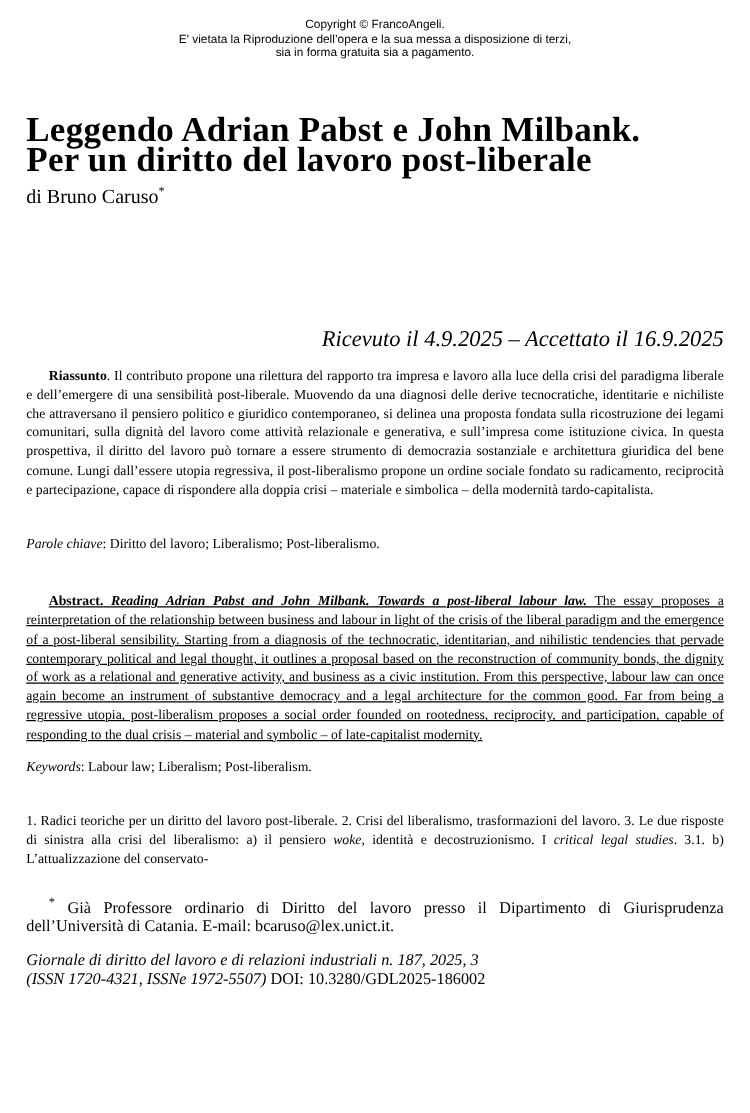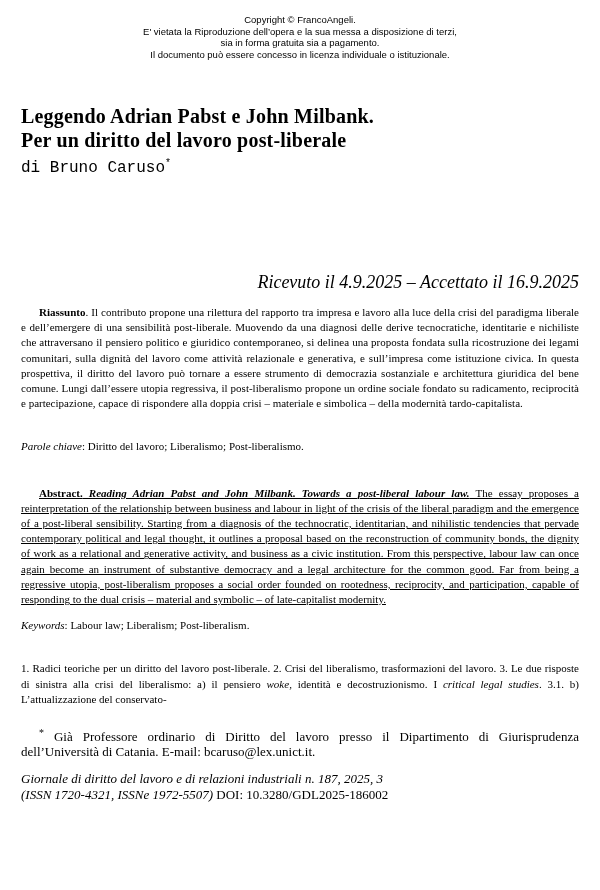--- a/index.html
+++ b/index.html
@@ -19,30 +19,29 @@
   .copyright {
     font-family: "Liberation Sans", sans-serif;
     font-size: 9.5px;
     line-height: 11.5px;
     text-align: center;
     color: #000;
   }
   
   .title {
     margin-top: 44px;
-    font-size: 20px;
+    font-size: 28px;
     font-weight: bold;
     line-height: 24px;
     letter-spacing: 0.2px;
   }
   .author {
     margin-top: 7px;
     font-size: 16px;
     line-height: 19px;
-    font-family: Liberation Mono, monospace;
   }
   sup.note-ref { font-size: 10px; vertical-align: super; line-height: 0; }
   
   .received {
     margin-top: 97px;
     text-align: right;
     font-style: italic;
     font-size: 18px;
     line-height: 15px;
   }
@@ -79,21 +78,20 @@
 </style>
 </head>
 <body>
 
 <div class="page">
 
   <div class="copyright">
     <div>Copyright © FrancoAngeli.</div>
     <div>E' vietata la Riproduzione dell’opera e la sua messa a disposizione di terzi,</div>
     <div>sia in forma gratuita sia a pagamento.</div>
-    <div>Il documento può essere concesso in licenza individuale o istituzionale.</div>
   </div>
 
   <h1 class="title" style="margin-bottom:0;">
     <div>Leggendo Adrian Pabst e John Milbank.</div>
     <div>Per un diritto del lavoro post-liberale</div>
   </h1>
 
   <div class="author">
     <span>di Bruno Caruso</span><sup class="note-ref">*</sup>
   </div>

